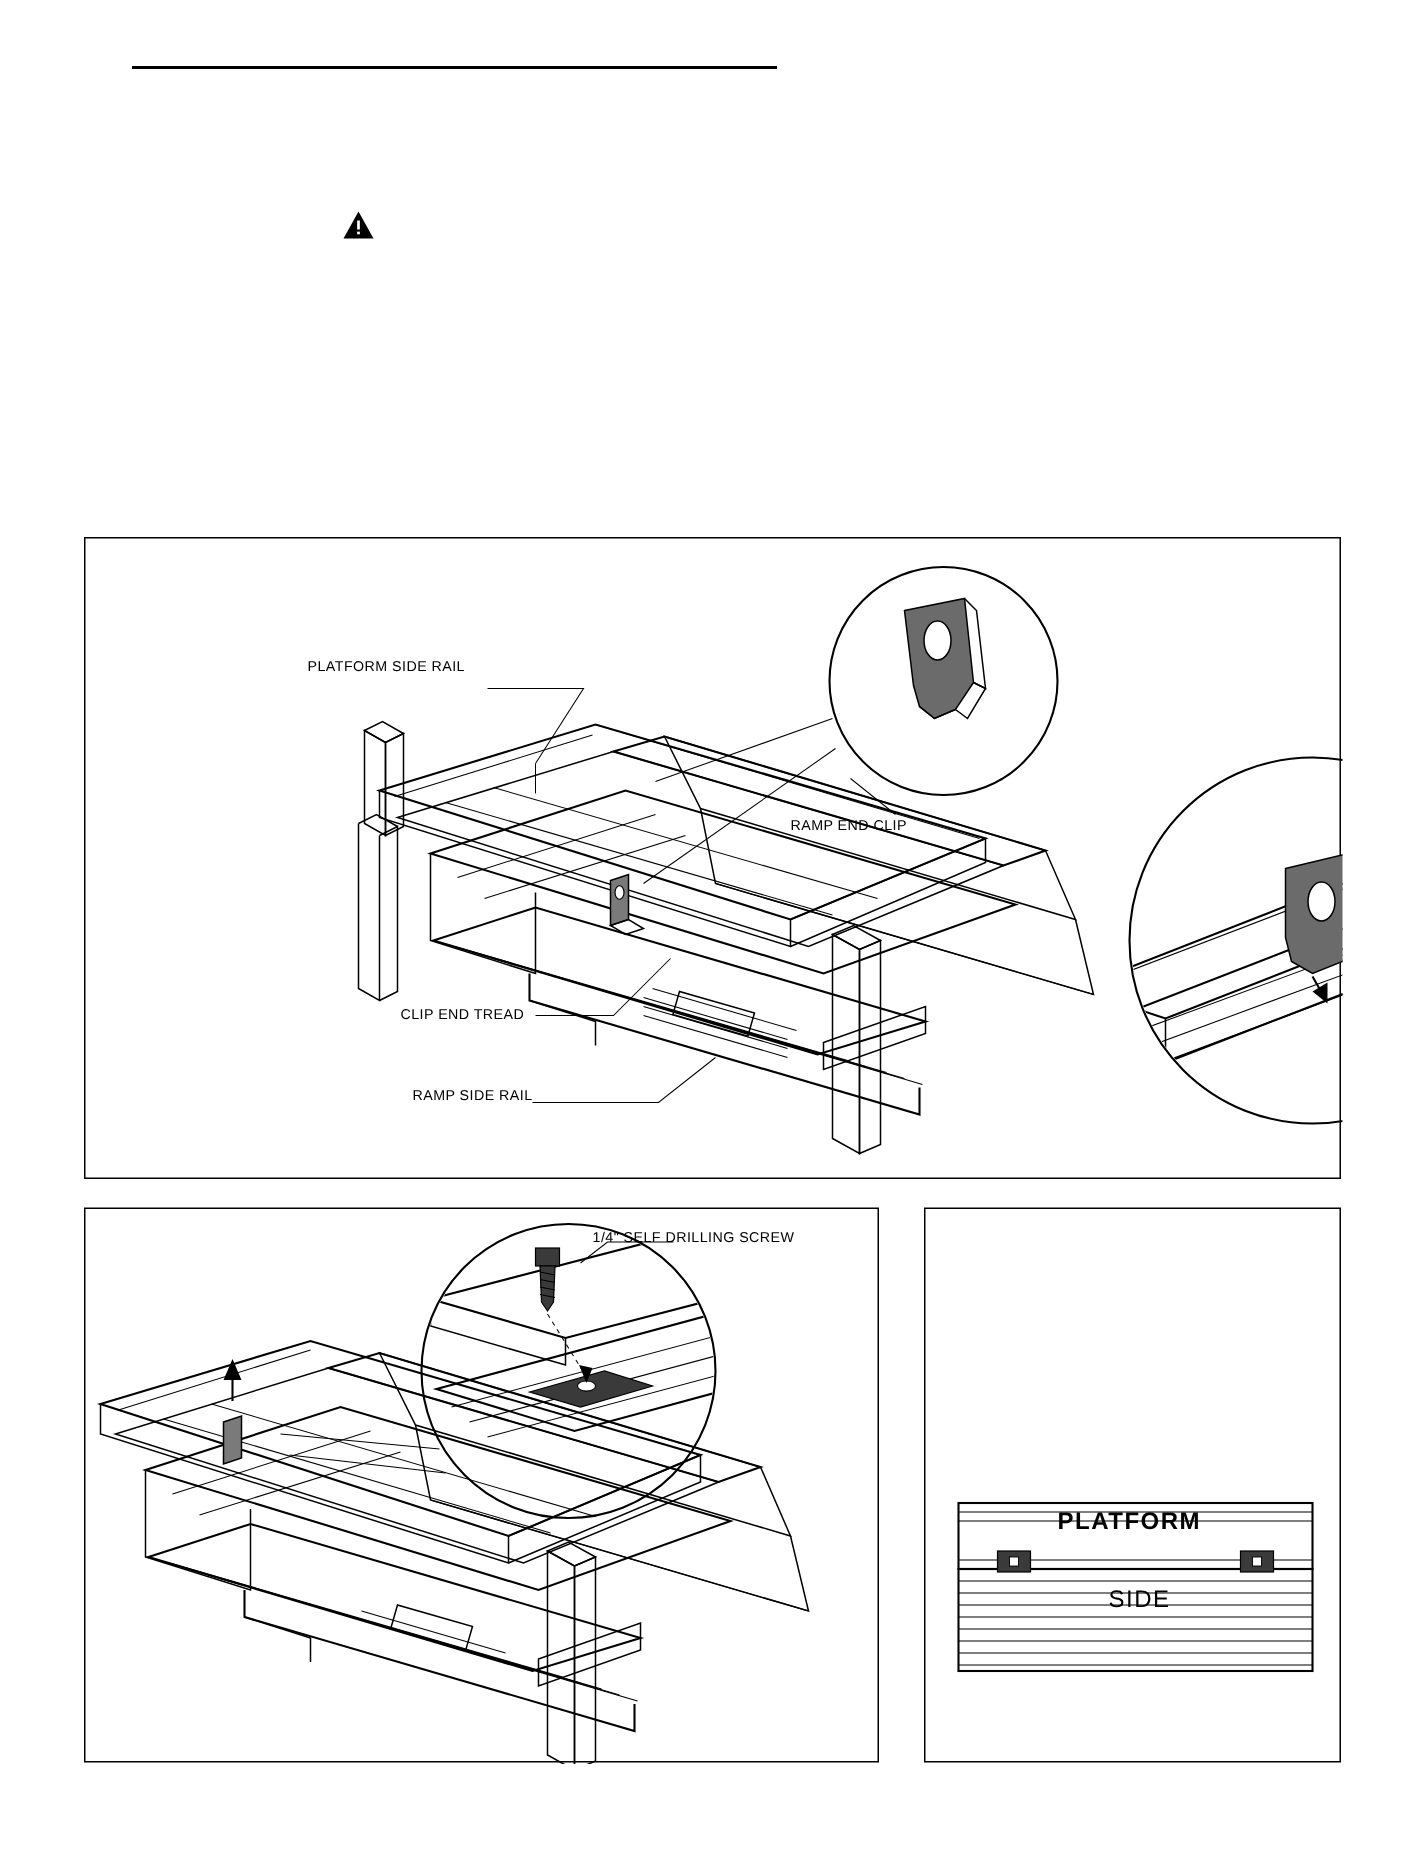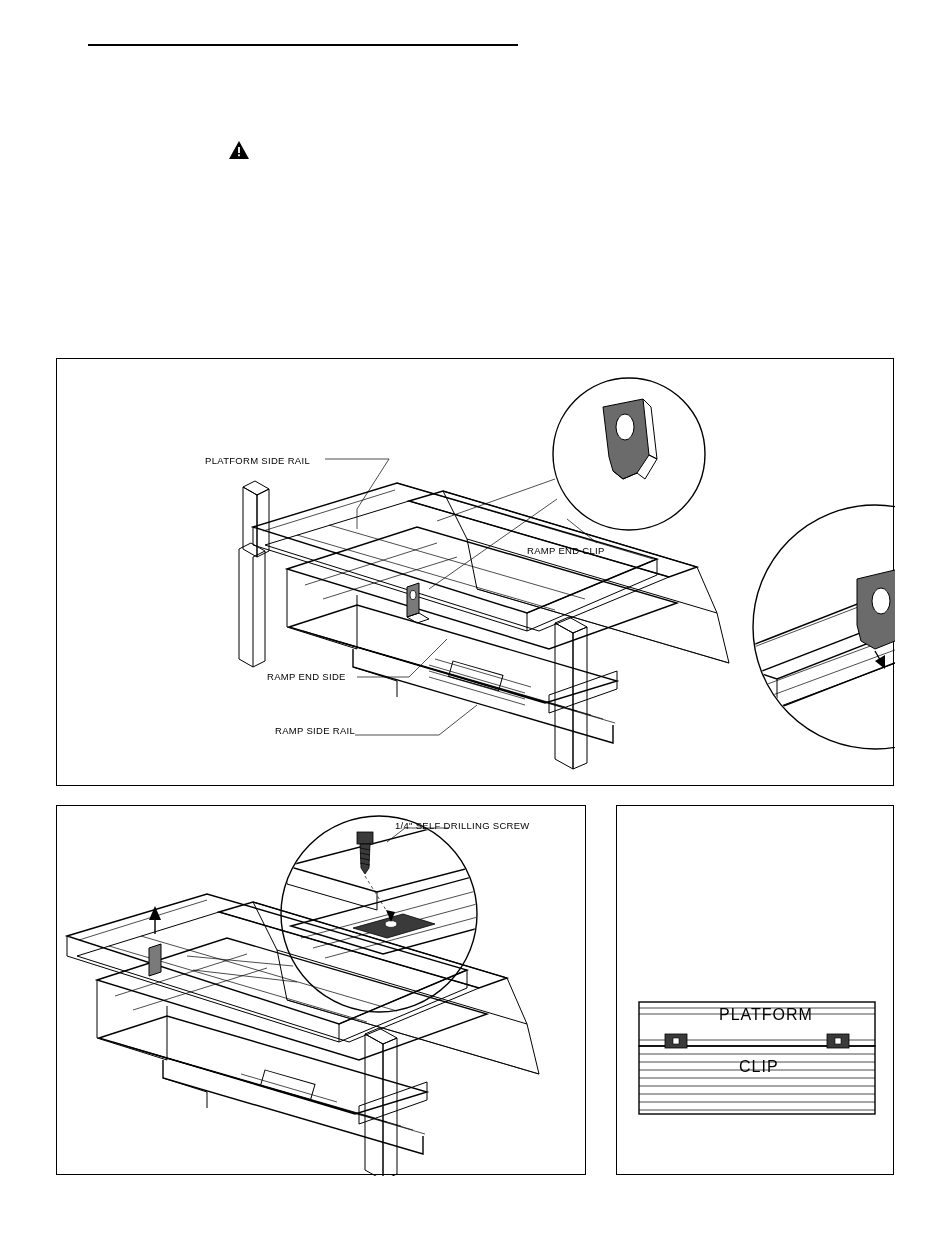--- a/index.html
+++ b/index.html
@@ -196,30 +196,30 @@
       <path class="stroke-thin" d="M848 262 L858 266 L846 288 L838 282"></path>
       <ellipse cx="824" cy="242" rx="9" ry="13" fill="#ffffff" stroke="#000" stroke-width="1"></ellipse>
 
       <path class="stroke-med" d="M850 296 L884 286"></path>
       <polygon points="888,285 874,281 876,291" fill="#000"></polygon>
       <path class="stroke-med" d="M818 292 L826 306"></path>
       <polygon points="828,310 828,296 818,302" fill="#000"></polygon>
     </g>
   </svg>
 
-  <div class="lbl" style="left:148px; top:96px;">PLATFORM SIDE RAIL</div>
+  <div class="lbl" style="left:148px; top:80px;">PLATFORM SIDE RAIL</div>
   <svg class="stroke-thin" style="left:0;top:0;" width="838" height="428">
     <path d="M268 100 L332 100 L300 150" class="stroke-hair"></path>
     <path d="M300 150 L300 170" class="stroke-hair"></path>
     <path d="M300 318 L352 318 L390 280" class="stroke-hair"></path>
     <path d="M298 376 L382 376 L420 346" class="stroke-hair"></path>
     <path d="M540 184 L510 160" class="stroke-hair"></path>
   </svg>
   <div class="lbl" style="left:470px; top:186px;">RAMP END CLIP</div>
-  <div class="lbl" style="left:210px; top:312px;">RAMP END SIDE</div>
+  <div class="lbl" style="left:210px; top:312px;">CLIP END TREAD</div>
   <div class="lbl" style="left:218px; top:366px;">RAMP SIDE RAIL</div>
 </div>
 
 <div class="panel" id="panel-bottom-left">
   <svg width="530" height="370" viewBox="0 0 530 370">
 
     <path class="stroke-med" d="M10 130 L150 88 L410 164 L282 218 Z" fill="#fff"></path>
     <path class="stroke-thin" d="M10 130 L10 150 L282 236 L282 218"></path>
     <path class="stroke-thin" d="M282 218 L410 164 L410 182 L282 236"></path>
     <path class="stroke-hair" d="M22 134 L150 94"></path>
@@ -301,15 +301,15 @@
     <rect class="stroke-med" x="22" y="240" width="236" height="68" fill="#fff"></rect>
     <path class="stroke-hair" d="M22 248 L258 248 M22 256 L258 256 M22 264 L258 264 M22 272 L258 272 M22 280 L258 280 M22 288 L258 288 M22 296 L258 296 M22 304 L258 304"></path>
 
     <rect class="fill-dark" x="48" y="228" width="22" height="14"></rect>
     <rect x="56" y="232" width="6" height="6" fill="#ffffff" stroke="#000" stroke-width=".6"></rect>
 
     <rect class="fill-dark" x="210" y="228" width="22" height="14"></rect>
     <rect x="218" y="232" width="6" height="6" fill="#ffffff" stroke="#000" stroke-width=".6"></rect>
   </svg>
 
-  <div class="lbl-lg" style="left:102px; top:200px;">PLATFORM</div>
-  <div class="lbl-lg" style="left:122px; top:252px;">CLIP</div>
+  <div class="lbl-lg" style="left:88px; top:200px;font-weight:bold;">PLATFORM</div>
+  <div class="lbl-lg" style="left:122px; top:252px;">SIDE</div>
 </div>
 
 </body></html>

